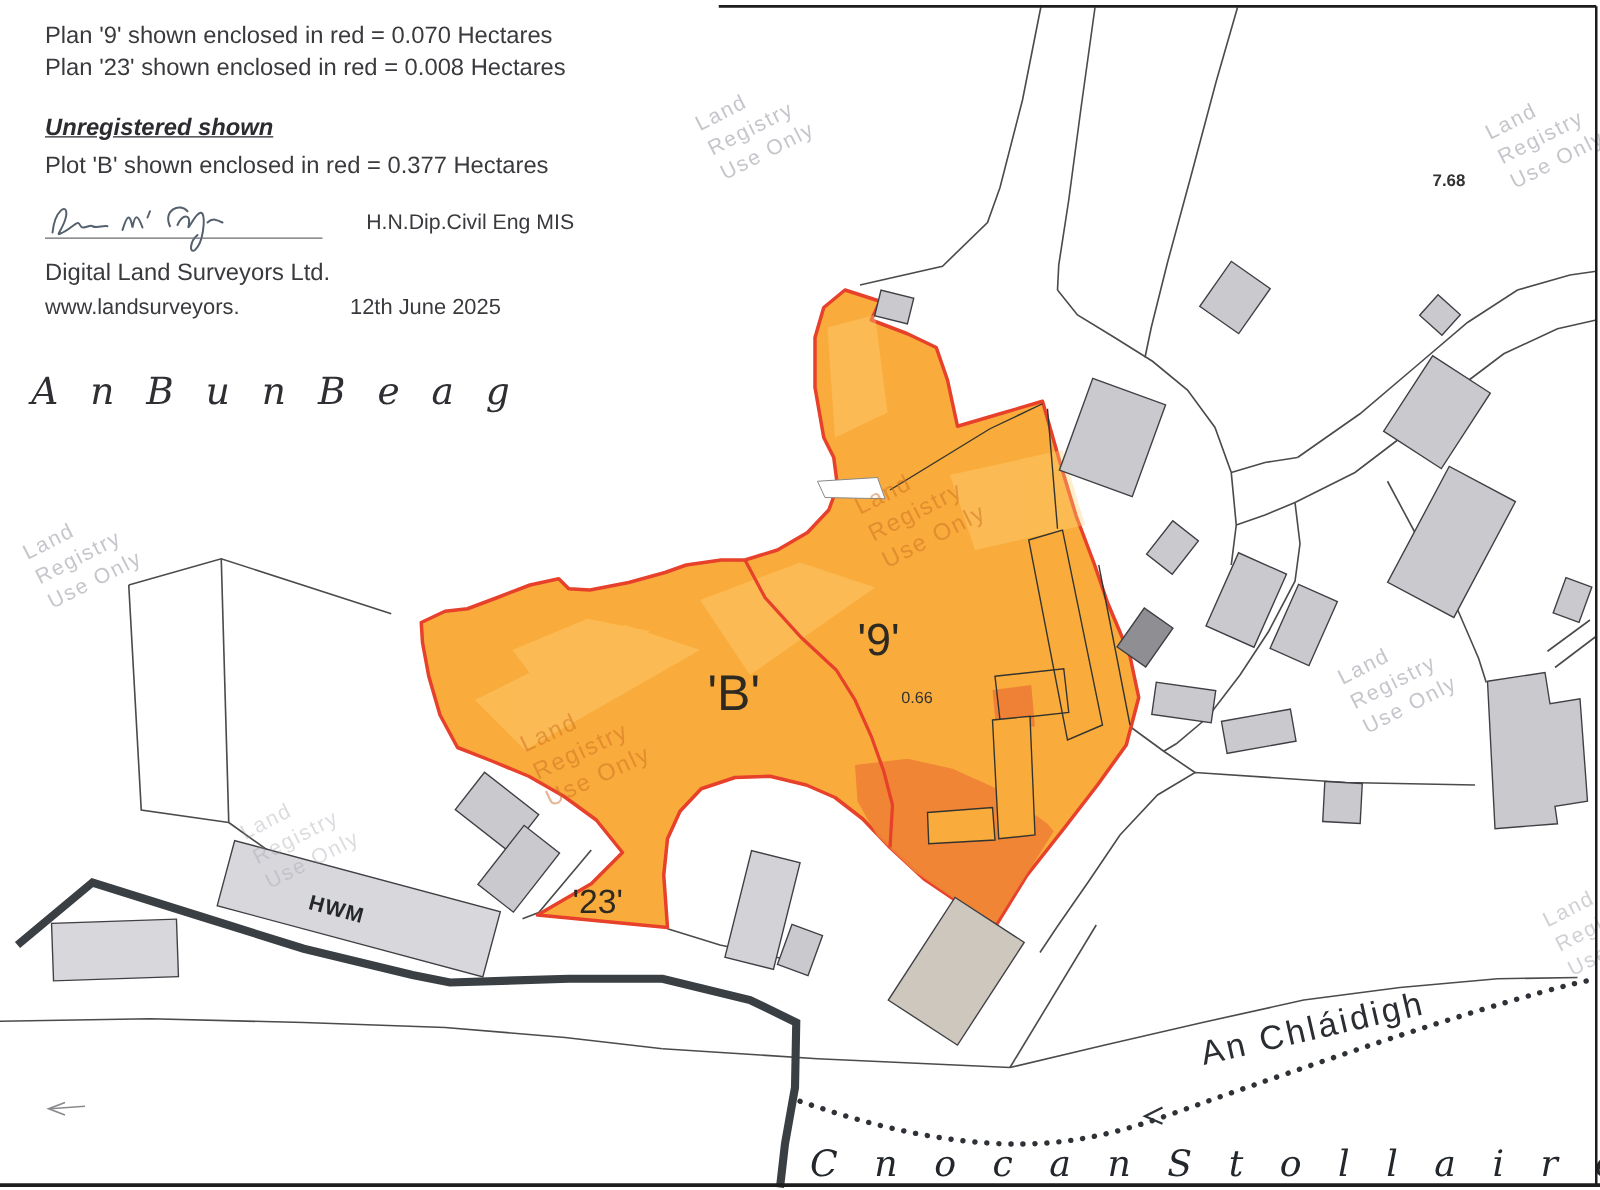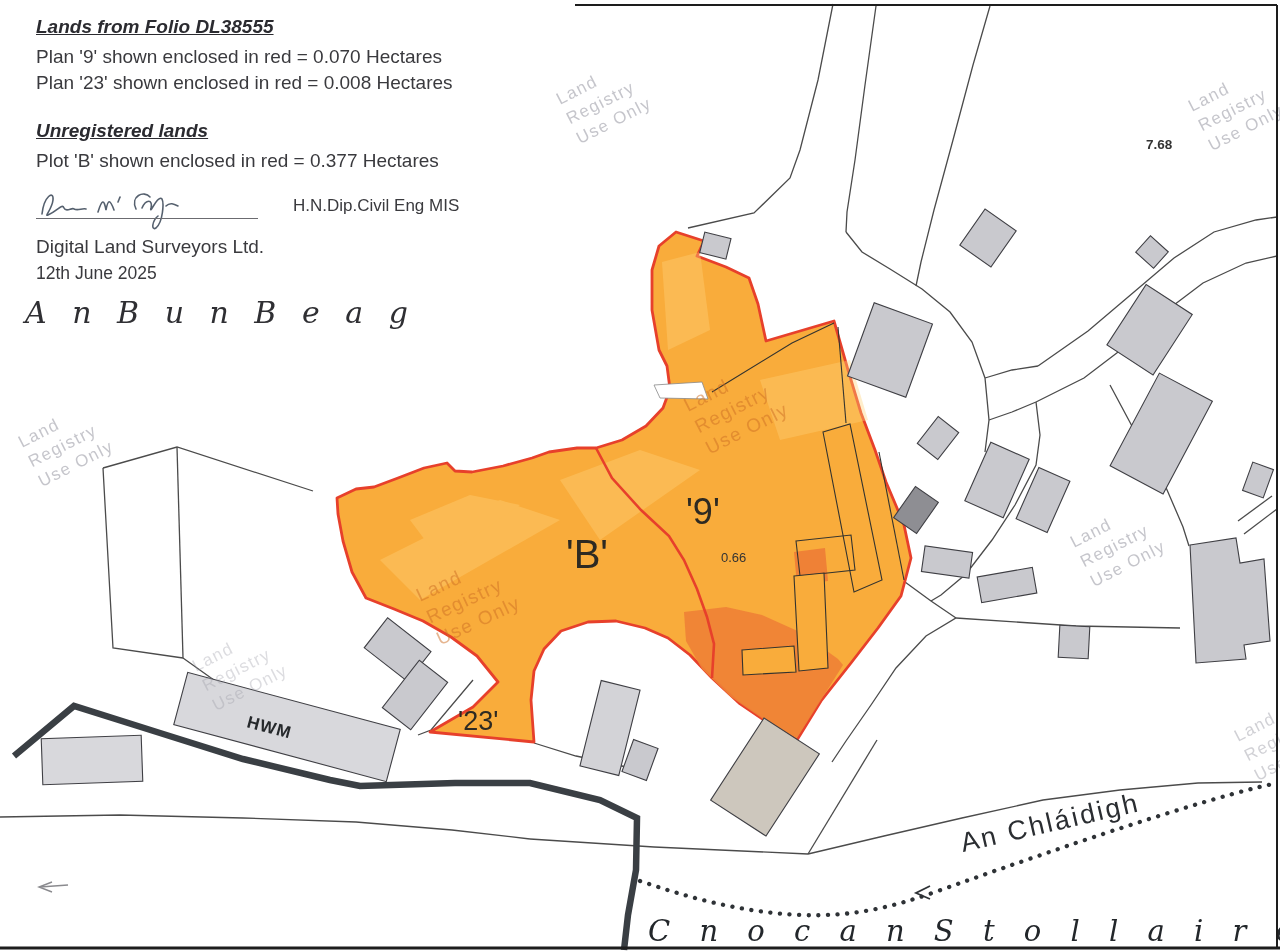--- a/index.html
+++ b/index.html
@@ -173,41 +173,41 @@
     <text transform="translate(246,727) rotate(15)" font-size="17" font-weight="bold" letter-spacing="1" fill="#25282B">HWM</text>
 
     <g stroke="#1d1d1d">
       <line x1="575" y1="5" x2="1277" y2="5" stroke-width="2.2"></line>
       <line x1="1277" y1="5" x2="1277" y2="948" stroke-width="2"></line>
       <line x1="0" y1="948" x2="1280" y2="948" stroke-width="3"></line>
     </g>
   </svg>
 
   <div class="legend">
-    <p class="hd">Lands from Folio DL38555</p>
     <p class="ln">Plan '9' shown enclosed in red = 0.070 Hectares</p>
     <p class="ln">Plan '23' shown enclosed in red = 0.008 Hectares</p>
     <div class="gap"></div>
-    <p class="hd">Unregistered lands</p>
+    <p class="hd">Unregistered shown</p>
     <p class="ln">Plot 'B' shown enclosed in red = 0.377 Hectares</p>
 
     <div class="sigblock">
       <svg width="230" height="48" style="position:absolute;left:0;top:0;">
         <g stroke="#55606E" stroke-width="1.6" fill="none" stroke-linecap="round">
           <path d="M6,32 C8,14 18,8 17,18 C16,27 8,35 12,33 C22,29 26,21 28,26 C30,31 36,25 38,27 C42,29 46,26 50,27"></path>
           <path d="M62,30 C66,17 68,17 70,28 C72,17 74,17 78,28"></path>
           <path d="M82,20 L84,15"></path>
           <path d="M100,27 C94,14 108,8 114,15"></path>
           <path d="M106,26 C110,17 117,17 115,26 C113,34 122,12 126,17 C128,21 127,40 120,46 C115,49 116,39 122,34"></path>
           <path d="M130,24 C134,20 138,22 142,24"></path>
         </g>
       </svg>
       <div class="sigline"></div>
       <span class="cred">H.N.Dip.Civil Eng MIS</span>
     </div>
 
     <p class="ln">Digital Land Surveyors Ltd.</p>
     <div class="webrow">
+      <span class="site">www.landsurveyors.</span>
       <span>12th June 2025</span>
     </div>
   </div>
 
 </div>
 
 </body></html>

